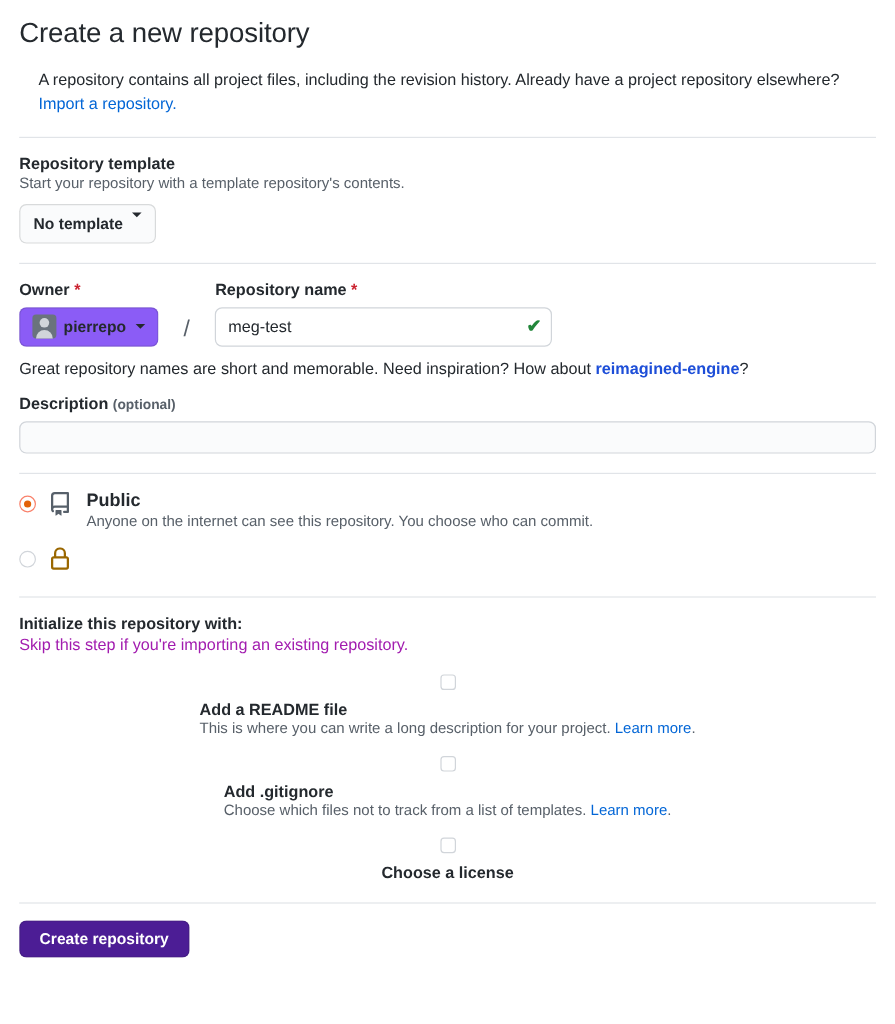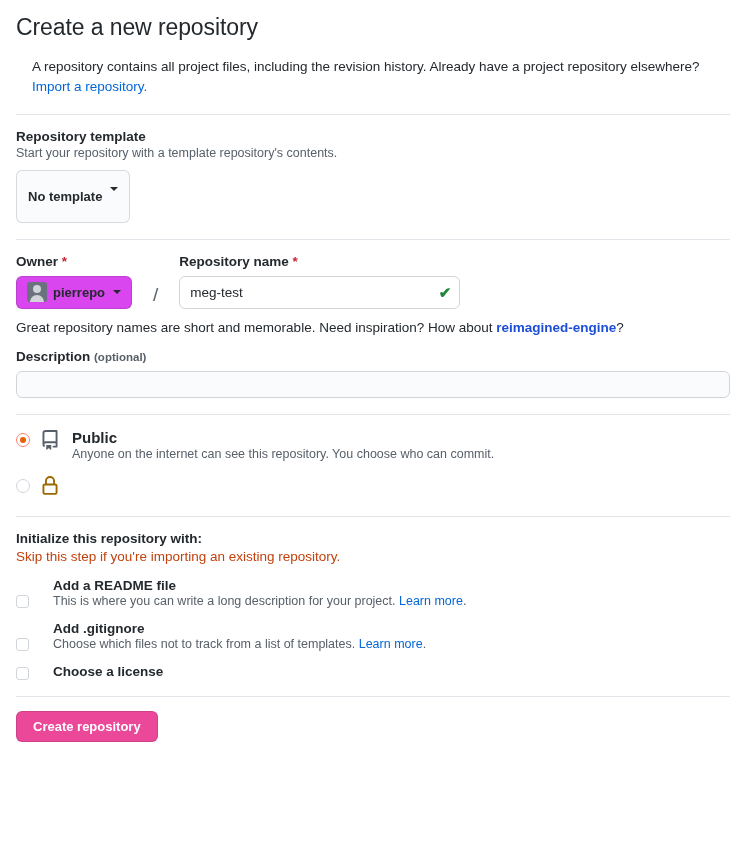--- a/index.html
+++ b/index.html
@@ -54,21 +54,21 @@
     color: #586069;
     margin: 0 0 10px 0;
   }
   .btn-select {
     display: inline-flex;
     align-items: flex-start;
     gap: 6px;
     background: #fafbfc;
     border: 1px solid rgba(27,31,35,0.15);
     border-radius: 6px;
-    padding: 16px 11px;
+    padding: 6px 11px;
     font-size: 13px;
     font-weight: bold;
     color: #24292e;
     cursor: pointer;
     line-height: 19px;
   }
   .caret {
     width: 0; height: 0;
     border-left: 4px solid transparent;
     border-right: 4px solid transparent;
@@ -86,21 +86,21 @@
   .field-group { display: flex; flex-direction: column; }
   .field-label {
     font-size: 13.5px;
     font-weight: bold;
     margin-bottom: 7px;
   }
   .owner-btn {
     display: inline-flex;
     align-items: center;
     gap: 6px;
-    background: #d946ef;
+    background: #8b5cf6;
     border: 1px solid rgba(27,31,35,0.15);
     border-radius: 6px;
     padding: 5px 10px;
     font-size: 13px;
     font-weight: bold;
     color: #24292e;
     cursor: pointer;
     height: 33px;
   }
   .avatar {
@@ -225,28 +225,29 @@
     margin: 0;
   }
 
   .init-title {
     font-size: 13.5px;
     font-weight: bold;
     margin: 0 0 3px 0;
   }
   .init-sub {
     font-size: 13.5px;
-    color: #c2410c;
+    color: #a21caf;
     margin: 0 0 14px 0;
   }
   .check-row {
     display: flex;
-    align-items: flex-end;
-    gap: 24px;
+    align-items: center;
+    gap: 9px;
     margin-bottom: 13px;
+    flex-direction: column;
   }
   .checkbox {
     width: 13px; height: 13px;
     border: 1px solid #d1d5da;
     border-radius: 3px;
     background: #fff;
     margin-top: 3px;
     flex: none;
     cursor: pointer;
   }
@@ -254,21 +255,21 @@
     font-size: 13.5px;
     font-weight: bold;
     margin: 0 0 1px 0;
   }
   .check-desc {
     font-size: 12.5px;
     color: #586069;
     margin: 0;
   }
   .btn-primary {
-    background: #ec4899;
+    background: #4c1d95;
     border: 1px solid rgba(27,31,35,0.15);
     border-radius: 6px;
     color: #fff;
     font-size: 13px;
     font-weight: bold;
     padding: 7px 16px;
     cursor: pointer;
     font-family: "Liberation Sans", sans-serif;
   }
   .footer { padding: 14px 0 0 0; }

